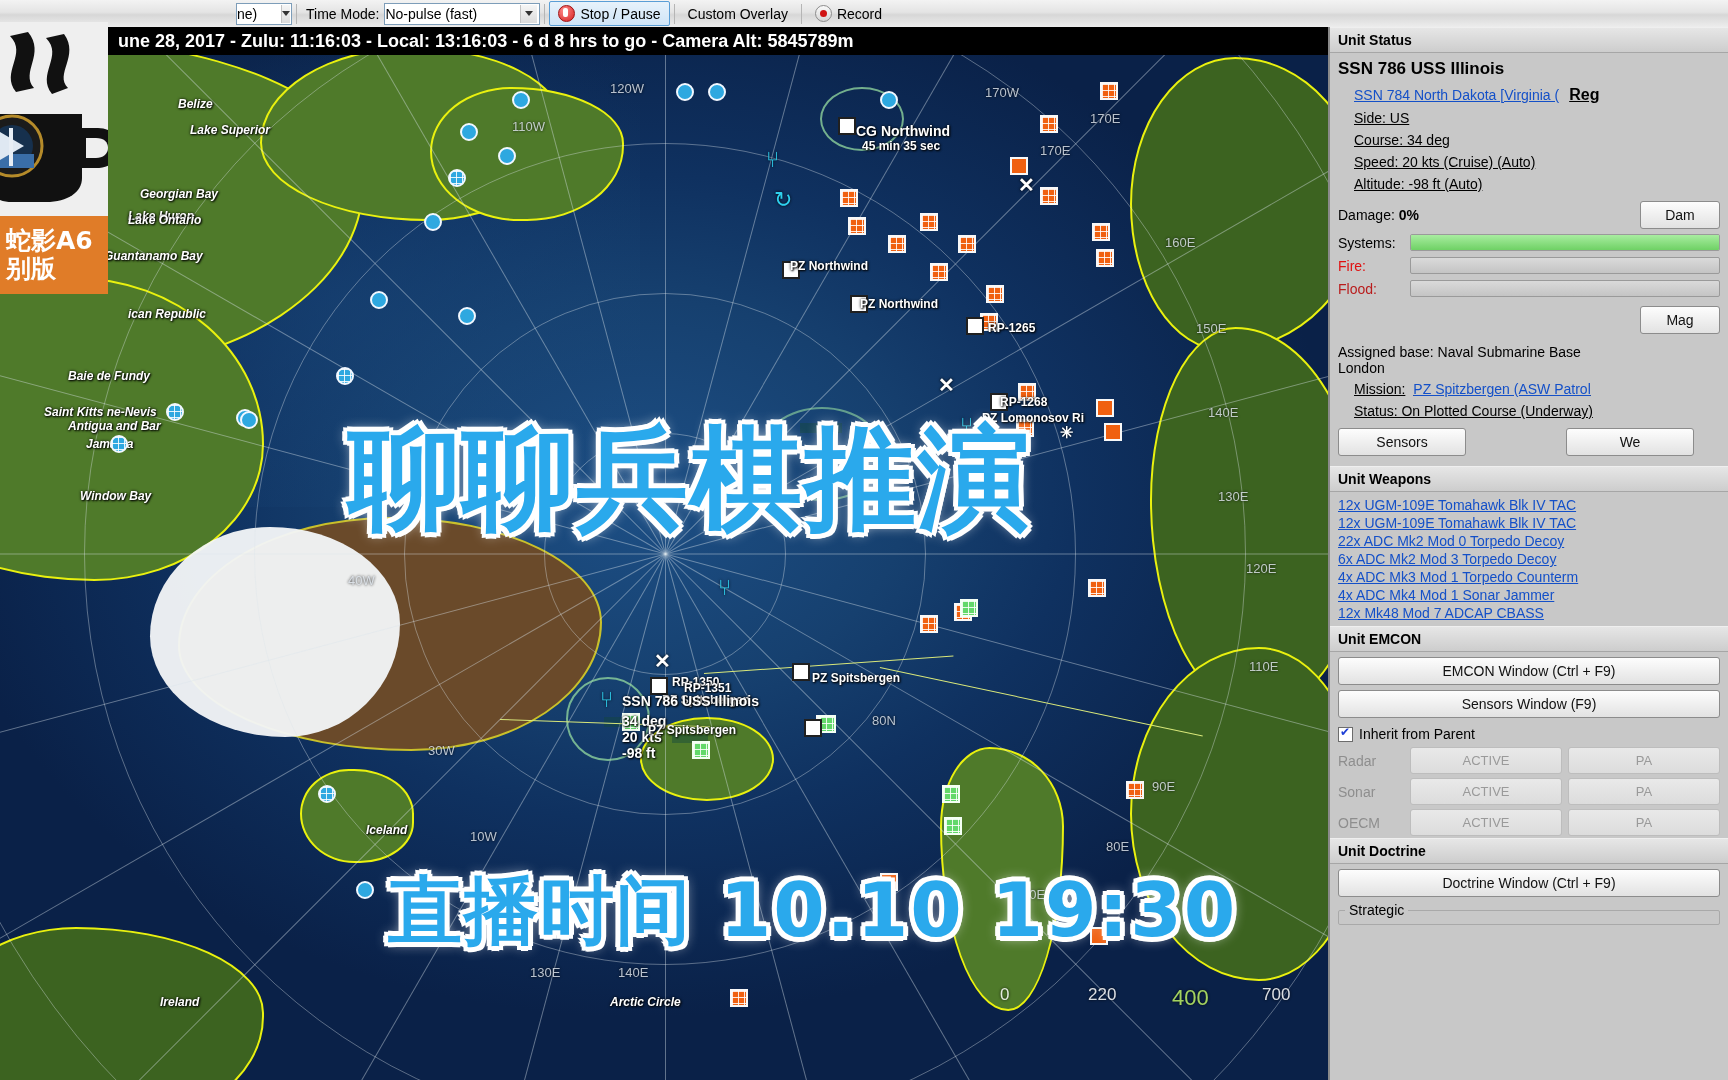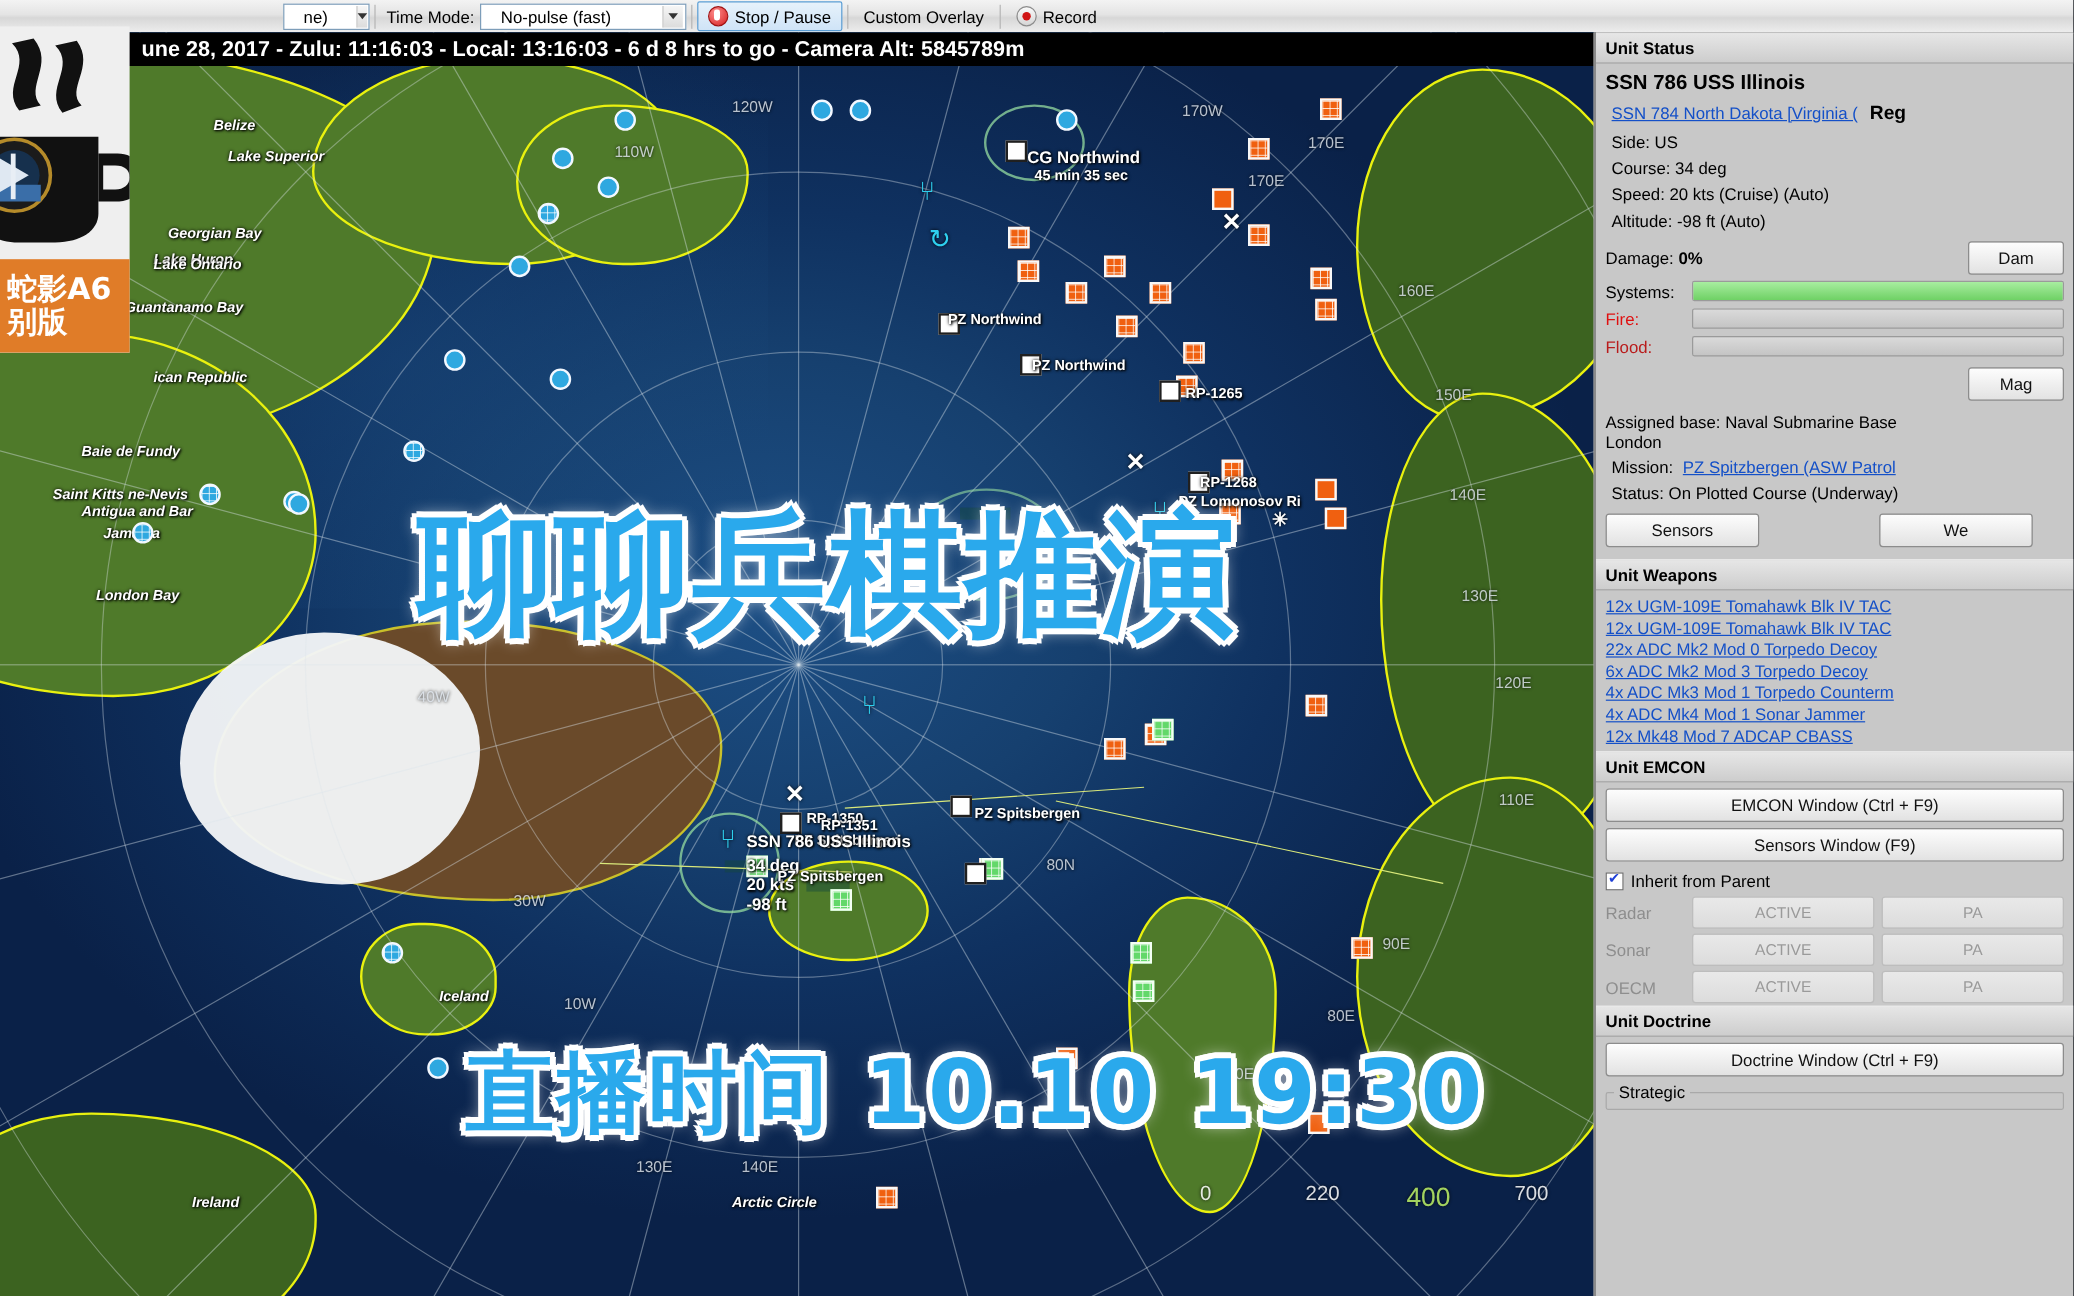--- a/index.html
+++ b/index.html
@@ -6,21 +6,21 @@
   body{width:1728px;height:1080px;overflow:hidden;font-family:"Liberation Sans",sans-serif;}
   #root{position:relative;width:1728px;height:1080px;overflow:hidden;}
 
   
   #toolbar{position:absolute;left:0;top:0;width:1728px;height:27px;
     background:linear-gradient(180deg,#f3f3f3 0%,#e4e4e4 45%,#d7d7d7 55%,#ededed 100%);
     border-bottom:1px solid #9b9b9b;display:flex;align-items:center;}
   .tb-sep{width:1px;height:20px;background:#b5b5b5;margin:0 4px;}
   .tb-label{font-size:14px;color:#000;padding:0 5px;white-space:nowrap;}
   .tb-combo{height:20px;border:1px solid #7d9db9;background:#fff;display:flex;align-items:center;
-    padding:0 2px 0 16px;font-size:14px;color:#000;white-space:nowrap;gap:18px;}
+    padding:0 2px 0 0;font-size:14px;color:#000;white-space:nowrap;gap:18px;}
   .tb-combo .arrow{width:16px;height:18px;display:flex;align-items:center;justify-content:center;
     margin-left:6px;background:linear-gradient(180deg,#f6f6f6,#dcdcdc);border-left:1px solid #c3c3c3;}
   .tb-btn{height:23px;display:flex;align-items:center;gap:5px;padding:0 8px;font-size:14px;color:#000;
     white-space:nowrap;background:transparent;border:1px solid transparent;}
   .tb-btn.active{background:linear-gradient(180deg,#e7f2fb,#cfe4f7);border:1px solid #5a9ed6;border-radius:2px;}
   .caret{width:0;height:0;border-left:4px solid transparent;border-right:4px solid transparent;border-top:5px solid #333;}
   .ico-stop{width:15px;height:15px;border-radius:50%;background:radial-gradient(circle at 35% 30%,#ff8b8b,#d42020);
     border:1px solid #a01111;position:relative;}
   .ico-stop:after{content:"";position:absolute;left:4px;top:2px;width:5px;height:9px;background:#fff;border-radius:2px;}
   .ico-rec{width:15px;height:15px;border-radius:50%;background:linear-gradient(180deg,#fafafa,#d6d6d6);
@@ -91,21 +91,21 @@
     display:flex;flex-direction:column;justify-content:center;padding-left:6px;box-sizing:border-box;}
   #logo .banner div{color:#fff;font-weight:bold;font-size:25px;line-height:28px;
     font-family:"DejaVu Sans",sans-serif;white-space:nowrap;}
 
   
   #side{position:absolute;right:0;top:27px;width:398px;height:1053px;background:#c8c8c8;
     border-left:2px solid #8a8a8a;font-size:14px;color:#000;overflow:hidden;}
   .sec-head{background:linear-gradient(180deg,#e6e6e6,#cdcdcd);border-bottom:1px solid #a6a6a6;
     border-top:1px solid #efefef;padding:4px 8px;font-weight:bold;font-size:14px;}
   .pad{padding:2px 8px;}
-  .row{padding:3px 13px;white-space:nowrap;}
+  .row{padding:3px 24px;white-space:nowrap;text-decoration:underline;}
   .unit-title{font-weight:bold;font-size:17px;padding:6px 8px 4px;}
   .lnk{color:#1450c8;text-decoration:underline;cursor:pointer;}
   .bar-row{display:flex;align-items:center;padding:3px 8px;}
   .bar-lab{width:72px;font-size:14px;}
   .bar{flex:1;height:15px;border:1px solid #9a9a9a;background:linear-gradient(180deg,#dadada,#c4c4c4);
     border-radius:2px;overflow:hidden;}
   .bar i{display:block;height:100%;background:linear-gradient(180deg,#a8eda0,#6fd165);}
   .btn{background:linear-gradient(180deg,#fdfdfd,#e2e2e2);border:1px solid #8c8c8c;border-radius:3px;
     font-size:14px;padding:5px 10px;text-align:center;color:#111;}
   .btn.wide{display:block;margin:5px 8px;}
@@ -237,21 +237,21 @@
         <div class="mlabel" style="left: 190px; top: 96px; font-style: italic; font-weight: 600;">Lake Superior</div>
         <div class="mlabel" style="left: 128px; top: 144px; font-style: italic; font-weight: 600; margin-top: 38px;">Lake Huron</div>
         <div class="mlabel" style="left: 140px; top: 160px; font-style: italic; font-weight: 600;">Georgian Bay</div>
         <div class="mlabel" style="left: 128px; top: 186px; font-style: italic; font-weight: 600;">Lake Ontario</div>
         <div class="mlabel" style="left: 104px; top: 222px; font-style: italic; font-weight: 600;">Guantanamo Bay</div>
         <div class="mlabel" style="left: 128px; top: 280px; font-style: italic; font-weight: 600;">ican Republic</div>
         <div class="mlabel" style="left: 68px; top: 342px; font-style: italic; font-weight: 600;">Baie de Fundy</div>
         <div class="mlabel" style="left: 44px; top: 378px; font-style: italic; font-weight: 600;">Saint Kitts ne-Nevis</div>
         <div class="mlabel" style="left: 68px; top: 392px; font-style: italic; font-weight: 600;">Antigua and Bar</div>
         <div class="mlabel" style="left: 86px; top: 410px; font-style: italic; font-weight: 600;">Jamaica</div>
-        <div class="mlabel" style="left: 80px; top: 462px; font-style: italic; font-weight: 600;">London Bay</div>
+        <div class="mlabel" style="left: 80px; top: 462px; font-style: italic; font-weight: 600;">Window Bay</div>
         <div class="mlabel" style="left: 366px; top: 796px; font-style: italic; font-weight: 600;">Iceland</div>
         <div class="mlabel" style="left: 610px; top: 968px; font-style: italic; font-weight: 600;">Arctic Circle</div>
         <div class="mlabel" style="left: 160px; top: 968px; font-style: italic; font-weight: 600;">Ireland</div>
       </div>
 
     <div class="zone" style="left:760px;top:380px;width:120px;height:90px;border-color:rgba(150,220,160,.6)"></div>
     <div class="zone" style="left:566px;top:650px;width:80px;height:80px;"></div>
     <div class="zone" style="left:820px;top:60px;width:80px;height:60px;"></div>
     <div class="zone-dark" style="left:800px;top:396px;width:42px;height:10px;"></div>
     <div class="zone-dark" style="left:604px;top:690px;width:40px;height:10px;"></div>

